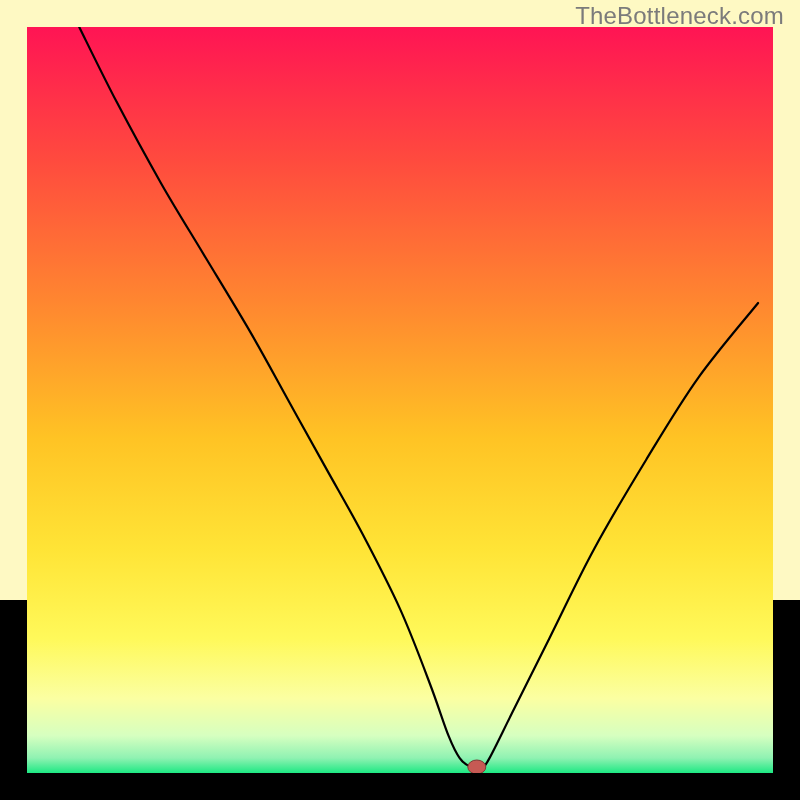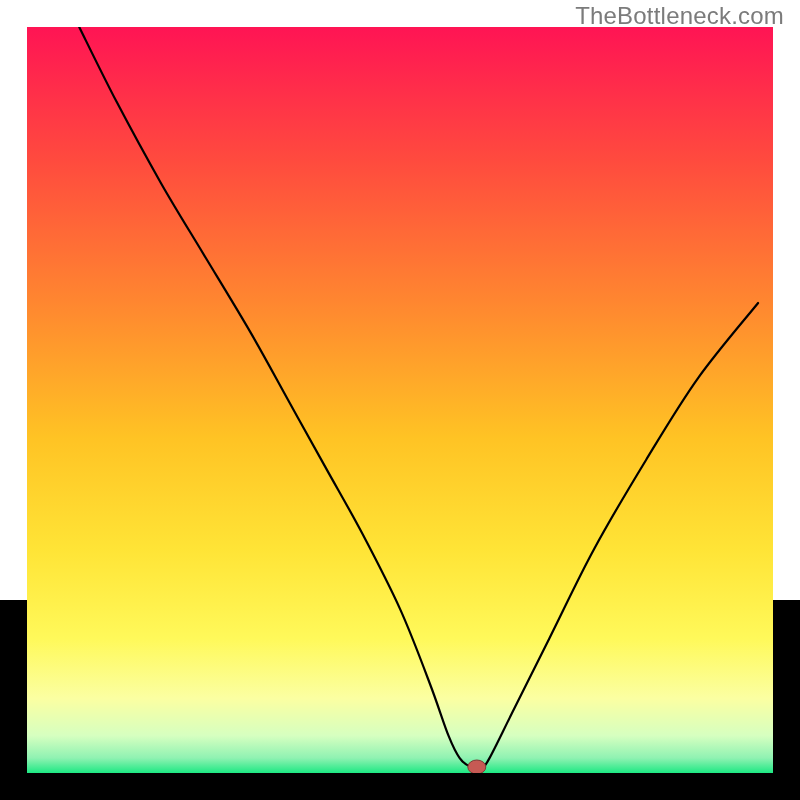--- a/index.html
+++ b/index.html
@@ -7,21 +7,21 @@
     padding: 0;
     width: 800px;
     height: 800px;
     background: #000;
     overflow: hidden;
   }
   .outer {
     position: relative;
     width: 800px;
     height: 600px;
-    background: #ffffff;
+    background: #fef9c3;
   }
   .watermark {
     position: absolute;
     top: 2px;
     right: 16px;
     font-family: Arial, Helvetica, sans-serif;
     font-size: 24px;
     color: #7b7b7b;
     letter-spacing: 0.2px;
     z-index: 20;

